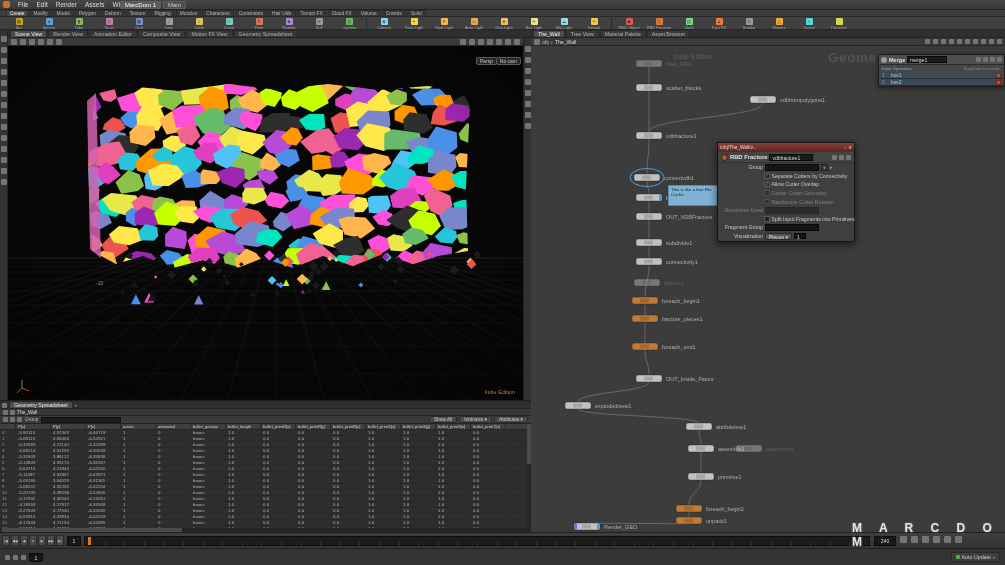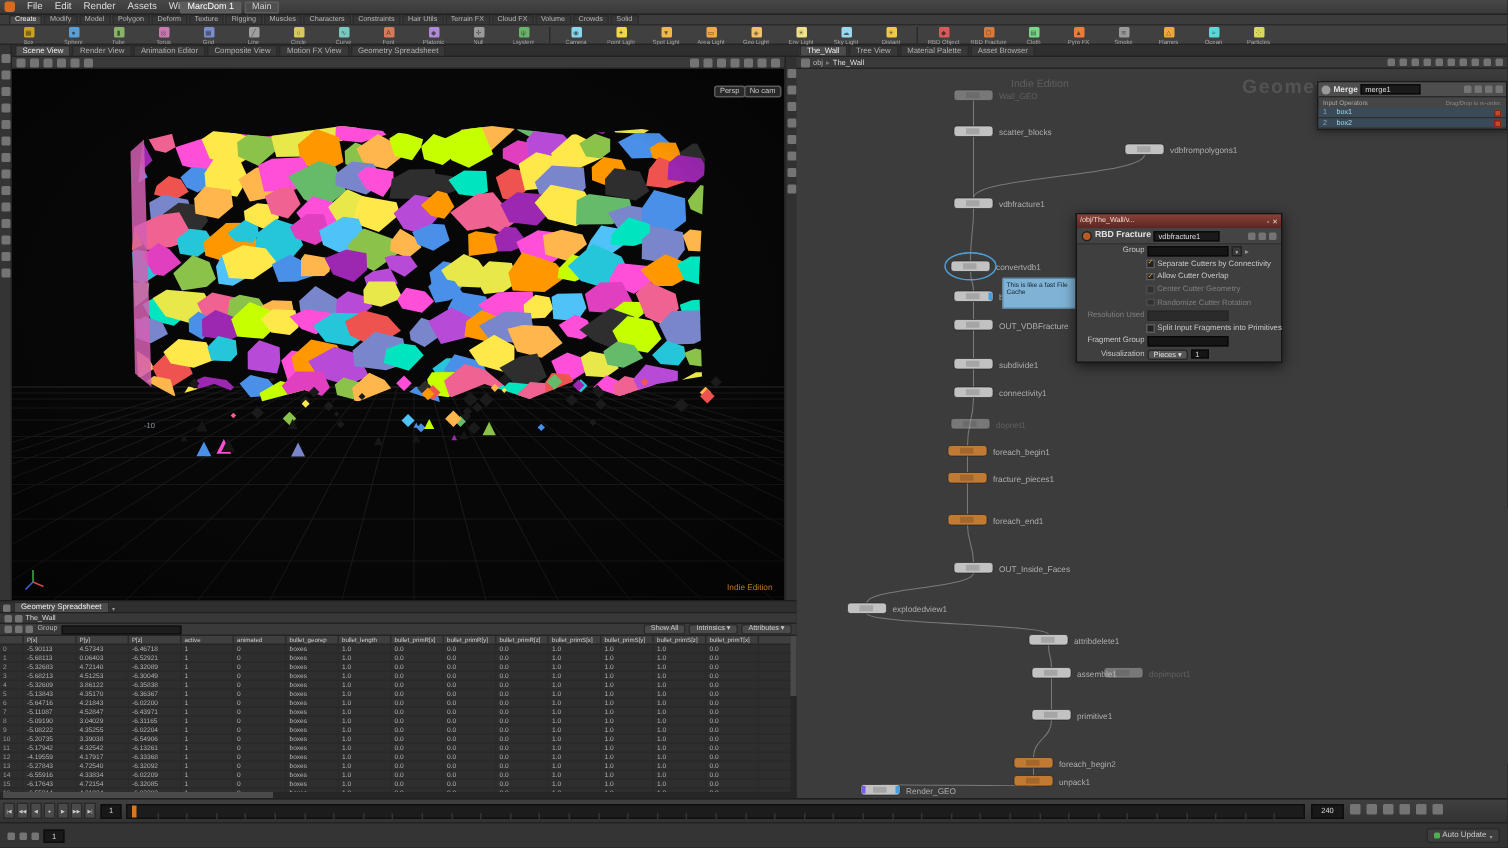--- a/index.html
+++ b/index.html
@@ -897,20 +897,21 @@
           <div class="mg-x"></div>
         </div>
         <div class="mg-row">
           <div class="mg-num">2</div>
           <div class="mg-nm">box2</div>
           <div class="mg-x"></div>
         </div>
       </div>
   </div>
 
+  <div id="marcdom">M A R C D O M</div>
 
   <div id="spreadsheet">
     <div id="ss-tabrow">
       <span class="ic" style="width:5px;height:5px"></span>
       <span class="ptab act">Geometry Spreadsheet</span>
       <span class="caret">▾</span>
     </div>
     <div id="ss-pathrow">
       <span class="ic" style="width:5px;height:5px"></span>
       <span class="ic" style="width:5px;height:5px"></span>

